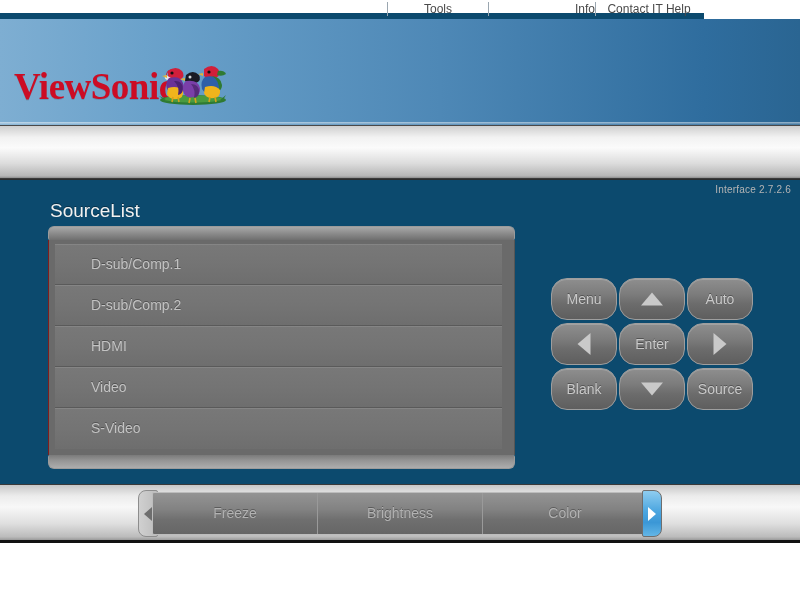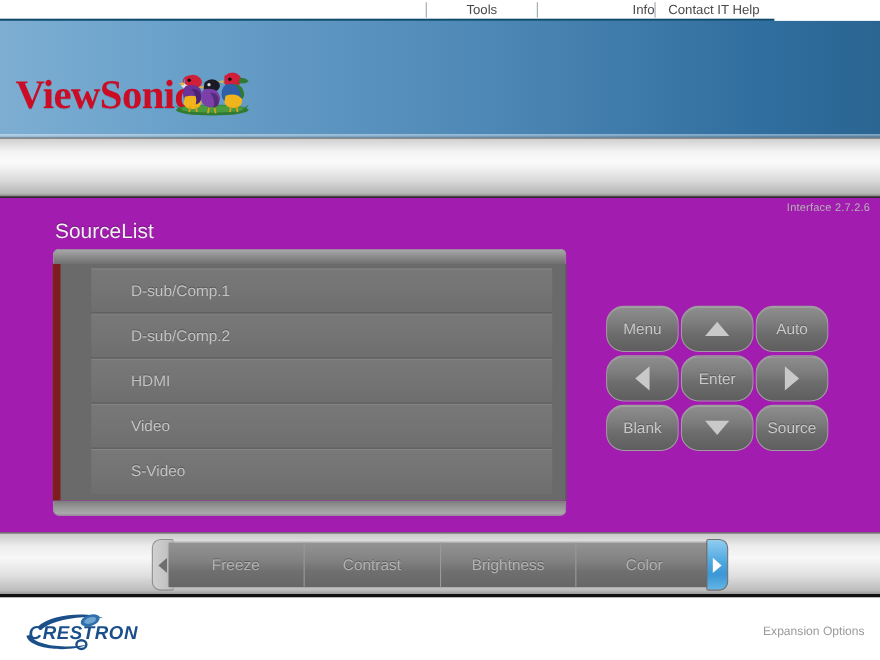--- a/index.html
+++ b/index.html
@@ -20,21 +20,21 @@
     background: #ffffff;
   }
 
   
   .topbar {
     position: absolute;
     left: 0; top: 0;
     width: 704px;
     height: 19px;
     background: #ffffff;
-    border-bottom: 2px solid #0c4a6e;
+    border-bottom: 6px solid #0c4a6e;
   }
   .topnav {
     position: absolute;
     right: 0; top: 0;
     height: 18px;
     display: flex;
     align-items: center;
   }
   .topnav-sep {
     width: 1px;
@@ -145,21 +145,21 @@
   }
   .btn-vol:first-child { border-radius: 5px 0 0 5px; }
   .btn-vol:last-child { border-radius: 0 5px 5px 0; border-right: 1px solid #9d9d9d; }
 
   
   .main {
     position: absolute;
     left: 0; top: 179px;
     width: 800px;
     height: 305px;
-    background: #a21caf;
+    background: #0c4a6e;
     border-top: 1px solid #2c2c2c;
   }
   .iface-version {
     position: absolute;
     right: 9px; top: 4px;
     font-size: 10px;
     color: #b4b4b4;
     letter-spacing: .2px;
   }
   .page-title {
@@ -179,23 +179,23 @@
   .srclist-cap {
     width: 467px; height: 14px;
     border-radius: 6px 6px 2px 2px;
     background: linear-gradient(to bottom, #a8a8a8 0%, #8e8e8e 45%, #6f6f6f 100%);
     border: 1px solid #9b9b9b;
     border-bottom: none;
   }
   .srclist-body {
     width: 467px; height: 215px;
     background: #6a6a6a;
-    border-left: 7px solid #7f1d1d;
+    border-left: 1px solid #7f1d1d;
     border-right: 1px solid #565656;
-    padding: 4px 12px 0 28px;
+    padding: 4px 12px 0 6px;
   }
   .srclist-foot {
     width: 467px; height: 14px;
     border-radius: 2px 2px 6px 6px;
     background: linear-gradient(to bottom, #7a7a7a 0%, #969696 45%, #adadad 100%);
     border: 1px solid #9b9b9b;
     border-top: none;
   }
   .src-item {
     position: relative;
@@ -448,37 +448,23 @@
     </div>
   </div>
 
   <div class="carouselbar">
     <div class="carousel">
       <div class="car-arrow left">
         <span class="ctri ctri-l"></span>
       </div>
       <div class="carousel-track">
         <div class="car-item">Freeze</div>
-        <div class="car-item">Contrast</div>
         <div class="car-item">Brightness</div>
         <div class="car-item">Color</div>
       </div>
       <div class="car-arrow right">
         <span class="ctri ctri-r"></span>
       </div>
     </div>
   </div>
 
-  <div class="footer">
-    <div class="crestron">
-      <svg width="120" height="36" viewBox="0 0 120 36" xmlns="http://www.w3.org/2000/svg">
-        <path d="M16 14 C28 2, 62 0, 76 6 C62 3, 32 6, 20 16 Z" fill="#1b4f8a"></path>
-        <path d="M6 22 C8 34, 44 38, 62 30 C44 34, 12 31, 10 21 Z" fill="#1b4f8a"></path>
-        <ellipse cx="64" cy="8" rx="9" ry="5" fill="#2f6fae" transform="rotate(-18 64 8)"></ellipse>
-        <ellipse cx="64" cy="8" rx="5.5" ry="2.8" fill="#6fa3d0" transform="rotate(-18 64 8)"></ellipse>
-        <ellipse cx="56" cy="30" rx="4.5" ry="4" fill="none" stroke="#1b4f8a" stroke-width="2.2"></ellipse>
-      </svg>
-      <div class="crestron-word">CRESTRON</div>
-    </div>
-    <div class="expansion">Expansion Options</div>
-  </div>
 
 </div>
 
 </body></html>

